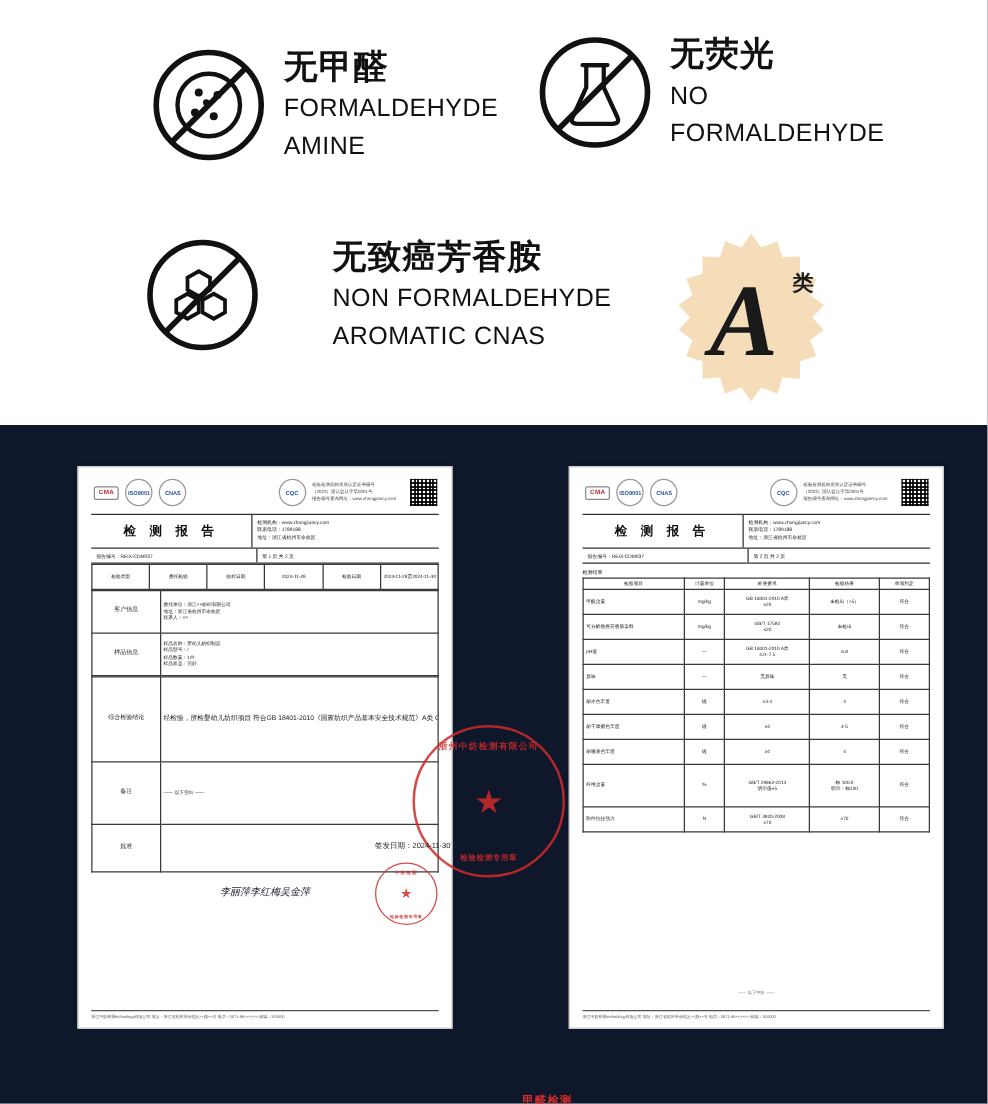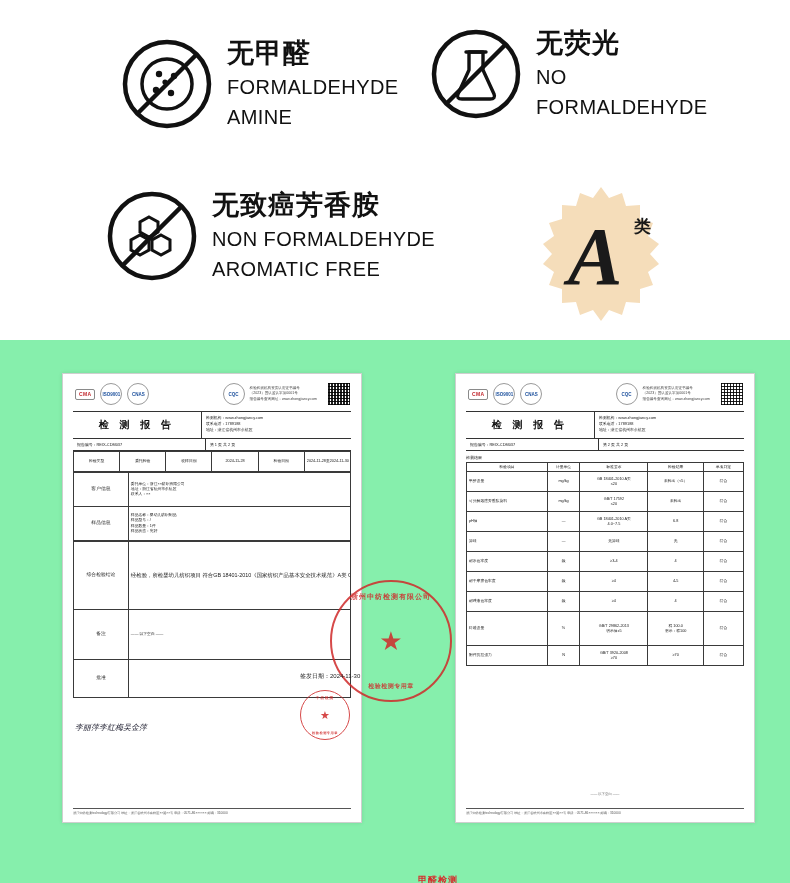--- a/index.html
+++ b/index.html
@@ -49,21 +49,21 @@
     font-size: 20px;
     letter-spacing: 0.4px;
     color: #111;
     line-height: 1.25;
     margin-top: 5px;
     white-space: nowrap;
   }
 
   #badge-formaldehyde { left: 121px; top: 38px; }
   #badge-fluorescence { left: 430px; top: 28px; justify-content: space-between; }
-  #badge-amine { left: 106px; top: 190px; }
+  #badge-amine { left: 116px; top: 190px; gap: 44px; }
 
   
   .seal {
     position: absolute;
     left: 531px;
     top: 185px;
     width: 140px;
     height: 140px;
   }
   .seal svg { display:block; }
@@ -91,21 +91,21 @@
     font-size: 17px;
     font-weight: bold;
     color: #1a1a1a;
   }
 
   
   .reports {
     position: relative;
     width: 790px;
     height: 543px;
-    background: #86efac;
+    background: #0f172a;
   }
 
   .report {
     position: absolute;
     background: #ffffff;
     border: 1px solid #cfcfcf;
     box-shadow: 0 0 4px rgba(0,0,0,0.10);
     overflow: hidden;
   }
   #report-left  { left: 62px;  top: 33px; width: 298px; height: 448px; }
@@ -219,23 +219,23 @@
     text-overflow: clip;
   }
   table.rpt th { font-weight: normal; text-align: center; }
   .ctr { text-align: center; }
   .tall td { height: 16px; }
   .taller td { height: 30px; }
   .bigcell { height: 64px; vertical-align: top; font-size: 5.4px; line-height: 1.8; padding: 4px 5px; white-space: normal; }
   .vlabel { font-size: 4.8px; text-align: center; }
 
   .sig-row {
-    margin: 24px 12px 0 12px;
-    display: flex;
-    justify-content: flex-start;
+    margin: 10px 12px 0 12px;
+    display: flex;
+    justify-content: center;
     font-family: "Liberation Serif", serif;
     font-size: 8px;
     color: #223;
     font-style: italic;
   }
   .rpt-foot {
     position: absolute;
     left: 10px; right: 10px; bottom: 6px;
     border-top: 1px solid #555;
     padding-top: 2px;
@@ -351,21 +351,21 @@
         <circle cx="46" cy="46" r="42" fill="none" stroke="#111" stroke-width="4.5"></circle>
         <polygon points="43,27 52,32 52,42 43,47 34,42 34,32" fill="none" stroke="#111" stroke-width="3"></polygon>
         <polygon points="34,45 43,50 43,60 34,65 25,60 25,50" fill="none" stroke="#111" stroke-width="3"></polygon>
         <polygon points="55,45 64,50 64,60 55,65 46,60 46,50" fill="none" stroke="#111" stroke-width="3"></polygon>
         <line x1="17" y1="75" x2="75" y2="17" stroke="#111" stroke-width="4.5"></line>
       </svg>
     </div>
     <div class="badge-text">
       <div class="badge-cn">无致癌芳香胺</div>
       <div class="badge-en">NON FORMALDEHYDE</div>
-      <div class="badge-en">AROMATIC FREE</div>
+      <div class="badge-en">AROMATIC CNAS</div>
     </div>
   </div>
 
   <div class="seal">
     <svg viewBox="0 0 140 140" width="140" height="140">
       <polygon fill="#f5ddba" points="70,2 78,13 91,8 95,21 109,20 109,34 122,38 117,51 128,59 119,69 128,79 117,87 122,100 109,104 109,118 95,117 91,130 78,125 70,136 62,125 49,130 45,117 31,118 31,104 18,100 23,87 12,79 21,69 12,59 23,51 18,38 31,34 31,20 45,21 49,8 62,13"></polygon>
     </svg>
     <div class="seal-letter">
       <span class="seal-A">A</span>
     </div>

